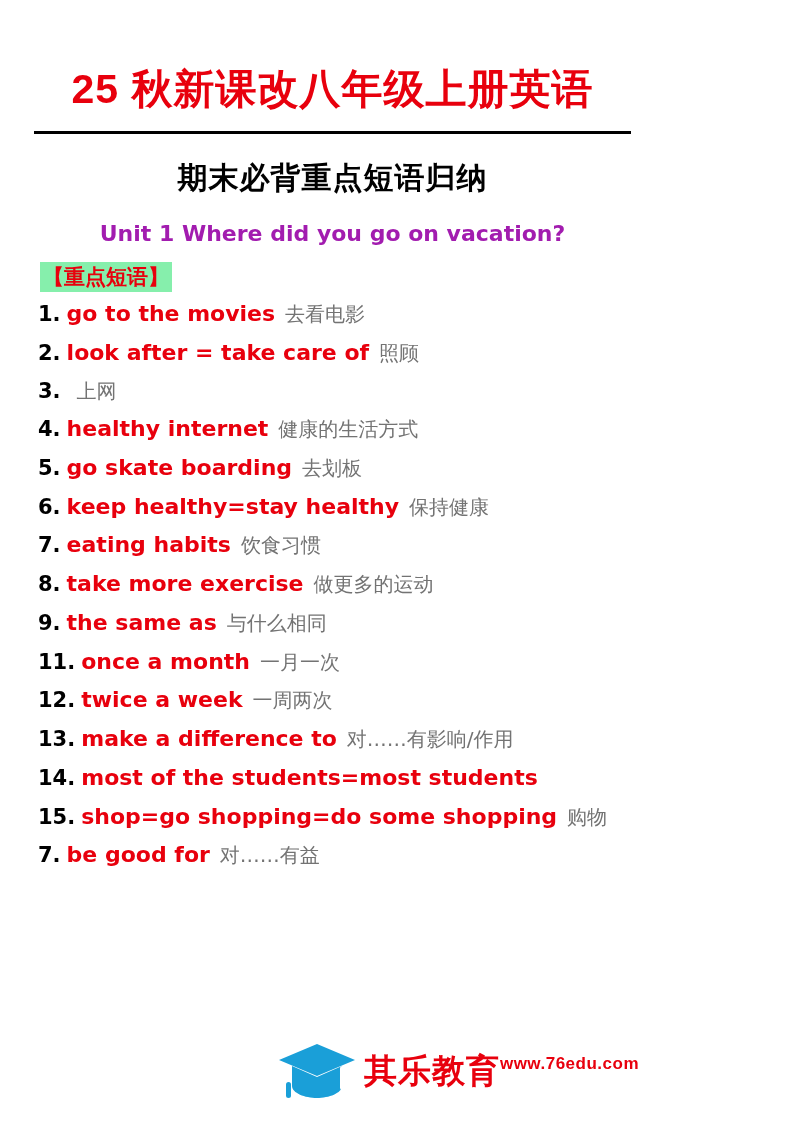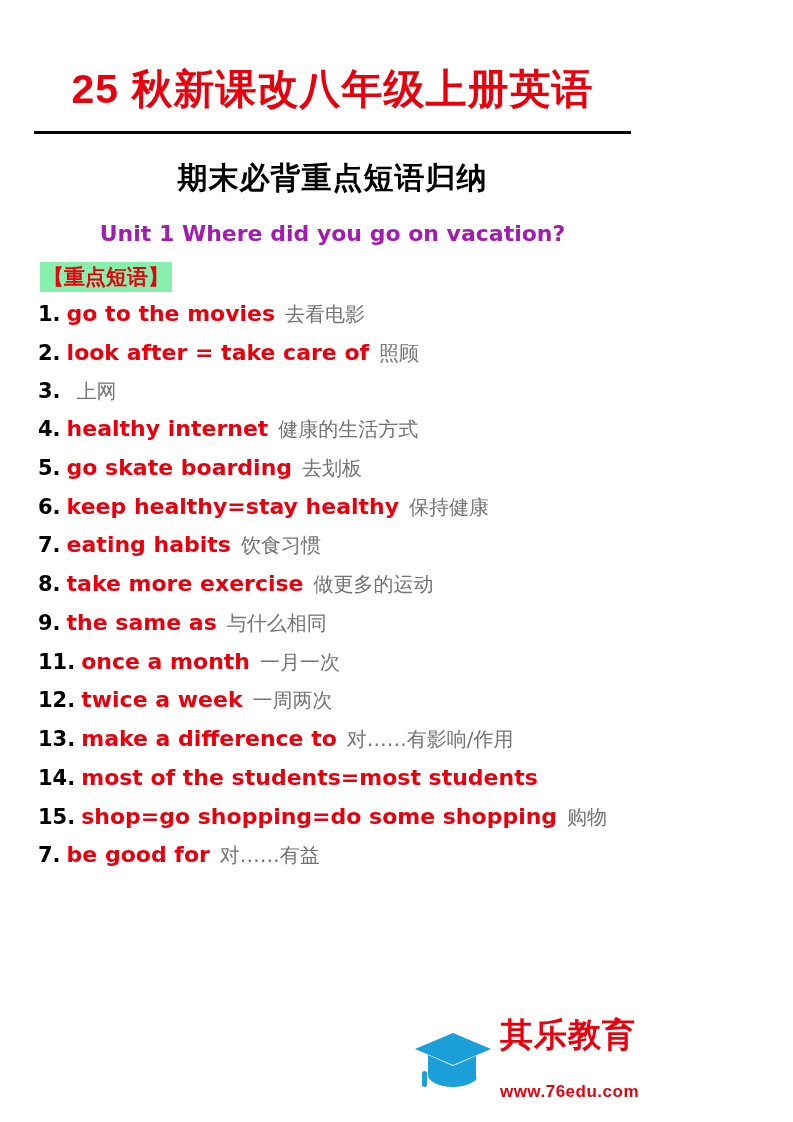--- a/index.html
+++ b/index.html
@@ -106,23 +106,22 @@
     align-items: center;
   }
   .logo-mark {
     width: 78px;
     height: 62px;
     margin-right: 8px;
     position: relative;
   }
   .logo-text-wrap {
     display: flex;
-    flex-direction: column;
+    flex-direction: row;
     justify-content: center;
-    gap: 29px;
   }
   .logo-name {
     color: #e8000d;
     font-size: 33px;
     font-weight: bold;
     letter-spacing: 1px;
     line-height: 1.05;
     font-family: "DejaVu Sans", sans-serif;
   }
   .logo-url {

